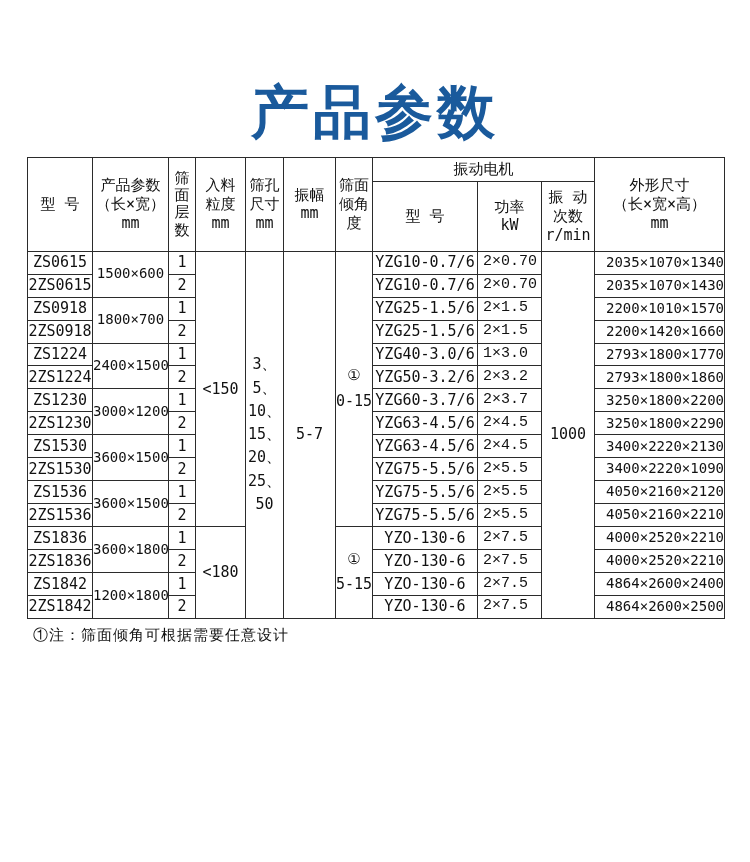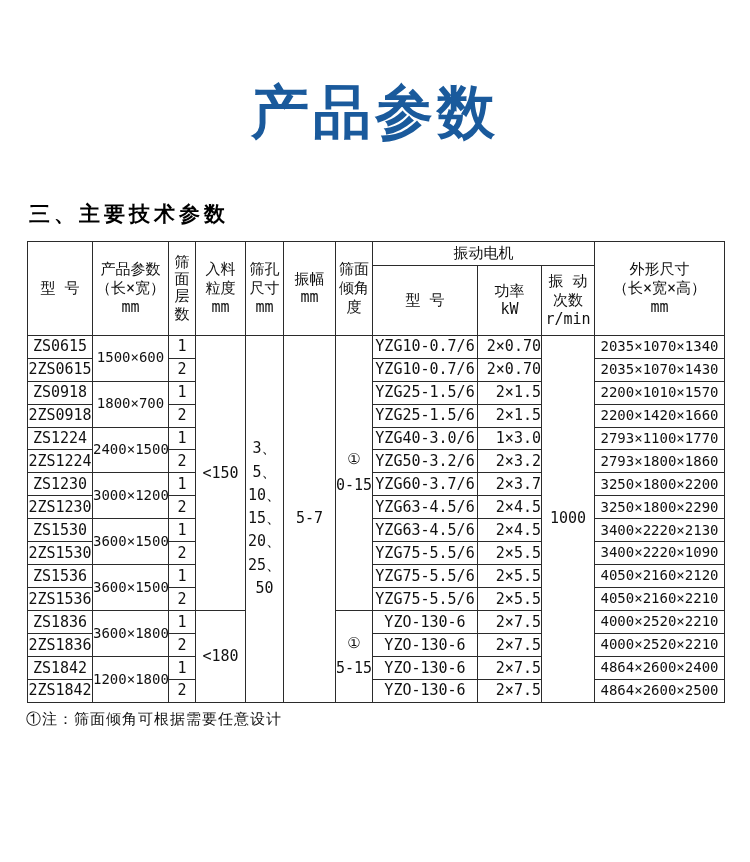--- a/index.html
+++ b/index.html
@@ -53,39 +53,38 @@
   .spec-table thead tr.group-row { height: 24px; }
   .spec-table thead tr.sub-row   { height: 70px; }
   .spec-table tbody tr           { height: 22.94px; }
 
   .pre { white-space: pre; }
 
   th.vert { line-height: 1.15; font-size: 15px; }
 
   td.holes-cell   { line-height: 1.55; font-size: 15px; }
   td.incline-cell { line-height: 1.7; }
-  td.power-cell   { text-align: right; padding-left: 5px; }
-  td.dims-cell    { font-size: 14px; }
+  td.power-cell   { text-align: left; padding-left: 5px; font-family: Liberation Mono, monospace; }
+  td.dims-cell    { font-size: 14px; text-align: right; }
   td.spec-cell    { font-size: 14px; text-align: center; }
 
   .footnote {
-    margin: 7px 0 0 26px;
+    margin: 7px 0 0 33px;
     font-size: 15px;
     letter-spacing: 1px;
     color: #111;
   }
 </style>
 </head>
 <body>
 
 <div class="page">
 
   <h1 class="main-title">产品参数</h1>
 
-  <h2 class="section-heading">三、主要技术参数</h2>
 
   <table class="spec-table">
     <colgroup>
       <col style="width:65px">
         <col style="width:76px">
         <col style="width:27px">
         <col style="width:50px">
       <col style="width:38px">
         <col style="width:52px">
         <col style="width:37px">
@@ -171,21 +170,21 @@
         <td>YZG25-1.5/6</td>
         <td class="power-cell">2×1.5</td>
         <td class="dims-cell">2200×1420×1660</td>
       </tr>
       <tr>
         <td>ZS1224</td>
         <td rowspan="2" class="spec-cell">2400×1500</td>
         <td>1</td>
         <td>YZG40-3.0/6</td>
         <td class="power-cell">1×3.0</td>
-        <td class="dims-cell">2793×1100×1770</td>
+        <td class="dims-cell">2793×1800×1770</td>
       </tr>
       <tr>
         <td>2ZS1224</td>
         <td>2</td>
         <td>YZG50-3.2/6</td>
         <td class="power-cell">2×3.2</td>
         <td class="dims-cell">2793×1800×1860</td>
       </tr>
       <tr>
         <td>ZS1230</td>

